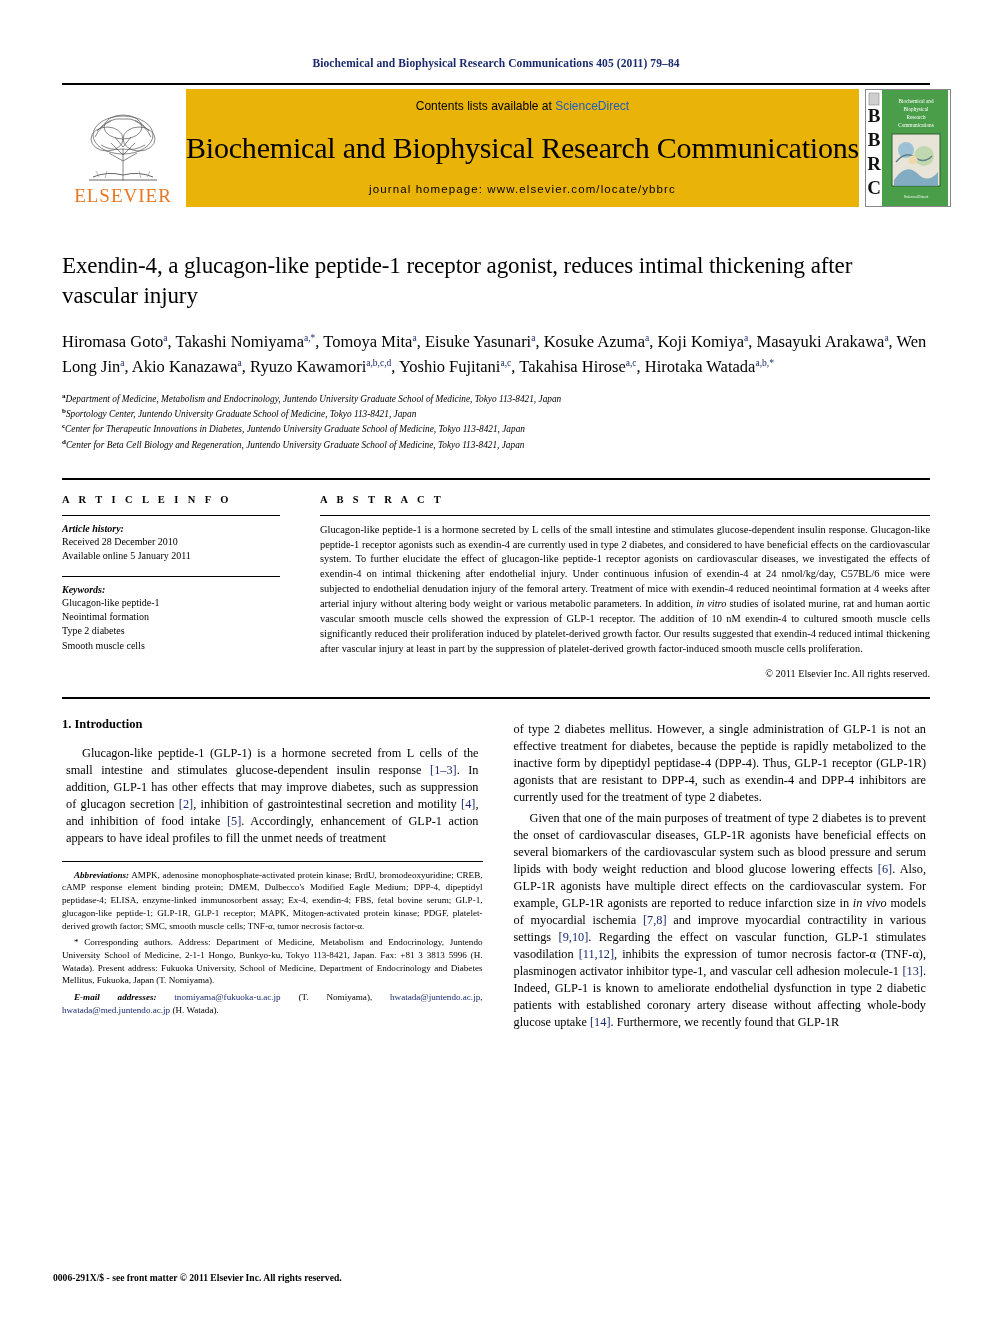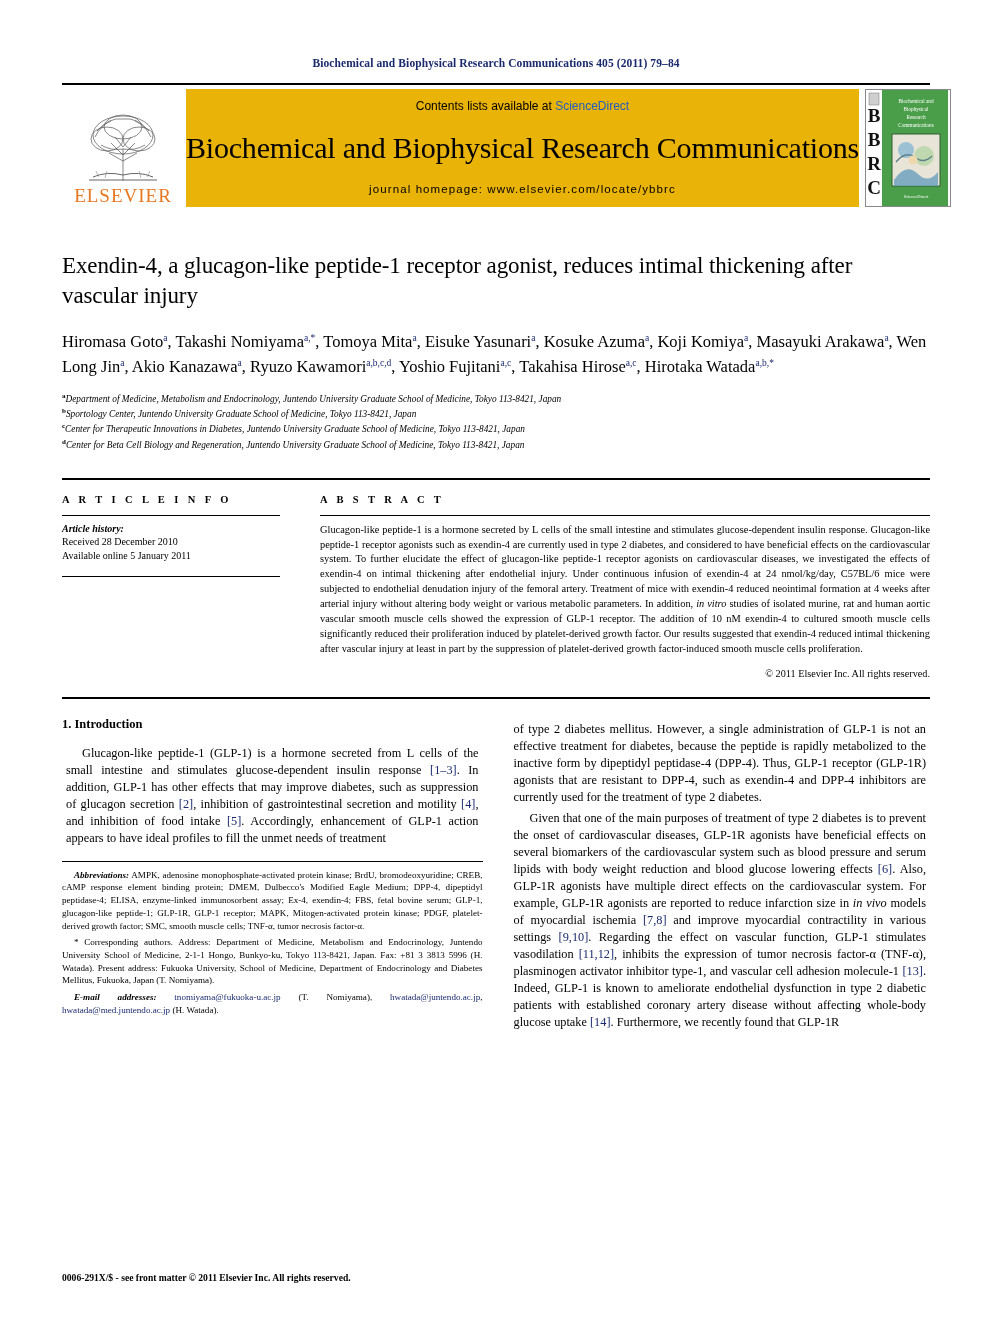--- a/index.html
+++ b/index.html
@@ -230,21 +230,21 @@
   .fn .lead {
     font-style: italic;
     font-weight: bold;
   }
   .fn .mail { color: #1a2a6c; }
   .fn-indent { text-indent: 12px; }
 
   
   .footer {
     position: absolute;
-    left: 62px;
+    left: 53px;
     bottom: 38px;
     width: 430px;
     font-size: 9.6px;
     line-height: 1.45;
     font-weight: bold;
     margin-top: 12px;
   }
   .footer .doi { color: #1a2a6c; }
 </style>
 </head>
@@ -330,20 +330,27 @@
   <div class="band">
     <div class="info-col">
       <div class="sec-label">A R T I C L E  I N F O</div>
       <div class="rule"></div>
       <div class="info-block">
         <div class="info-head">Article history:</div>
         <div class="info-line">Received 28 December 2010</div>
         <div class="info-line">Available online 5 January 2011</div>
       </div>
       <div class="rule thin"></div>
+      <div class="info-block">
+        <div class="info-head">Keywords:</div>
+        <div class="info-line">Glucagon-like peptide-1</div>
+        <div class="info-line">Neointimal formation</div>
+        <div class="info-line">Type 2 diabetes</div>
+        <div class="info-line">Smooth muscle cells</div>
+      </div>
     </div>
 
     <div class="abs-col">
       <div class="sec-label">A B S T R A C T</div>
       <div class="rule"></div>
       <div class="abstract-text"><span>Glucagon-like peptide-1 is a hormone secreted by L cells of the small intestine and stimulates glucose-dependent insulin response. Glucagon-like peptide-1 receptor agonists such as exendin-4 are currently used in type 2 diabetes, and considered to have beneficial effects on the cardiovascular system. To further elucidate the effect of glucagon-like peptide-1 receptor agonists on cardiovascular diseases, we investigated the effects of exendin-4 on intimal thickening after endothelial injury. Under continuous infusion of exendin-4 at 24 nmol/kg/day, C57BL/6 mice were subjected to endothelial denudation injury of the femoral artery. Treatment of mice with exendin-4 reduced neointimal formation at 4 weeks after arterial injury without altering body weight or various metabolic parameters. In addition, </span><span class="it">in vitro</span><span> studies of isolated murine, rat and human aortic vascular smooth muscle cells showed the expression of GLP-1 receptor. The addition of 10 nM exendin-4 to cultured smooth muscle cells significantly reduced their proliferation induced by platelet-derived growth factor. Our results suggested that exendin-4 reduced intimal thickening after vascular injury at least in part by the suppression of platelet-derived growth factor-induced smooth muscle cells proliferation.</span></div>
       <div class="copyright">© 2011 Elsevier Inc. All rights reserved.</div>
     </div>
   </div>
 

